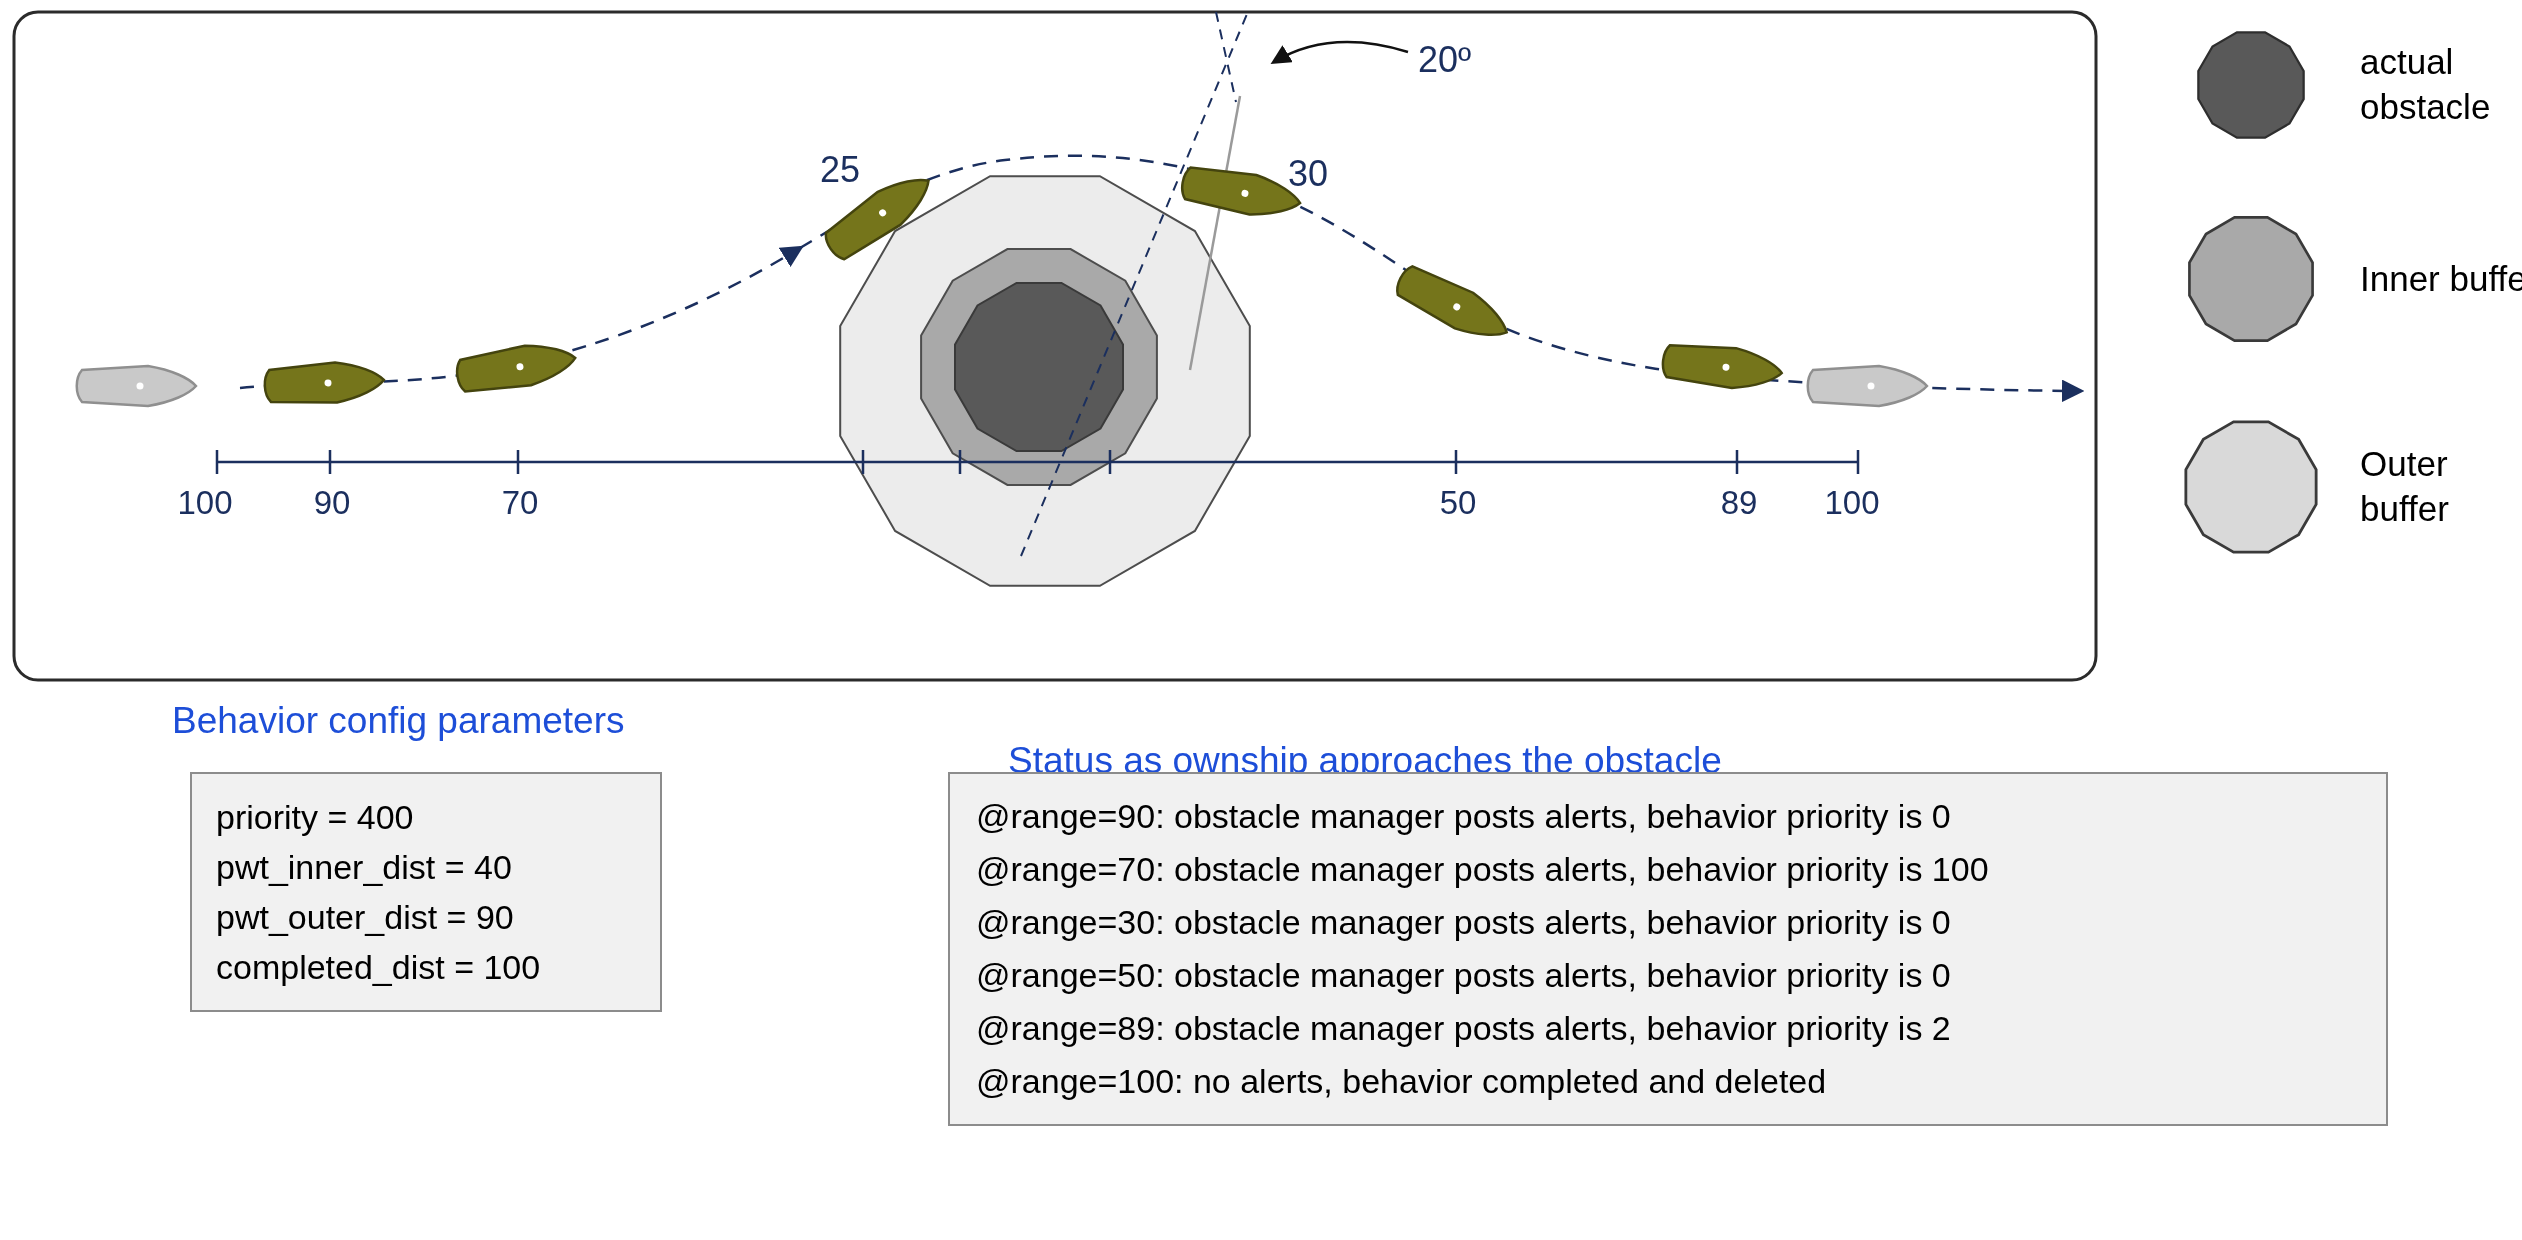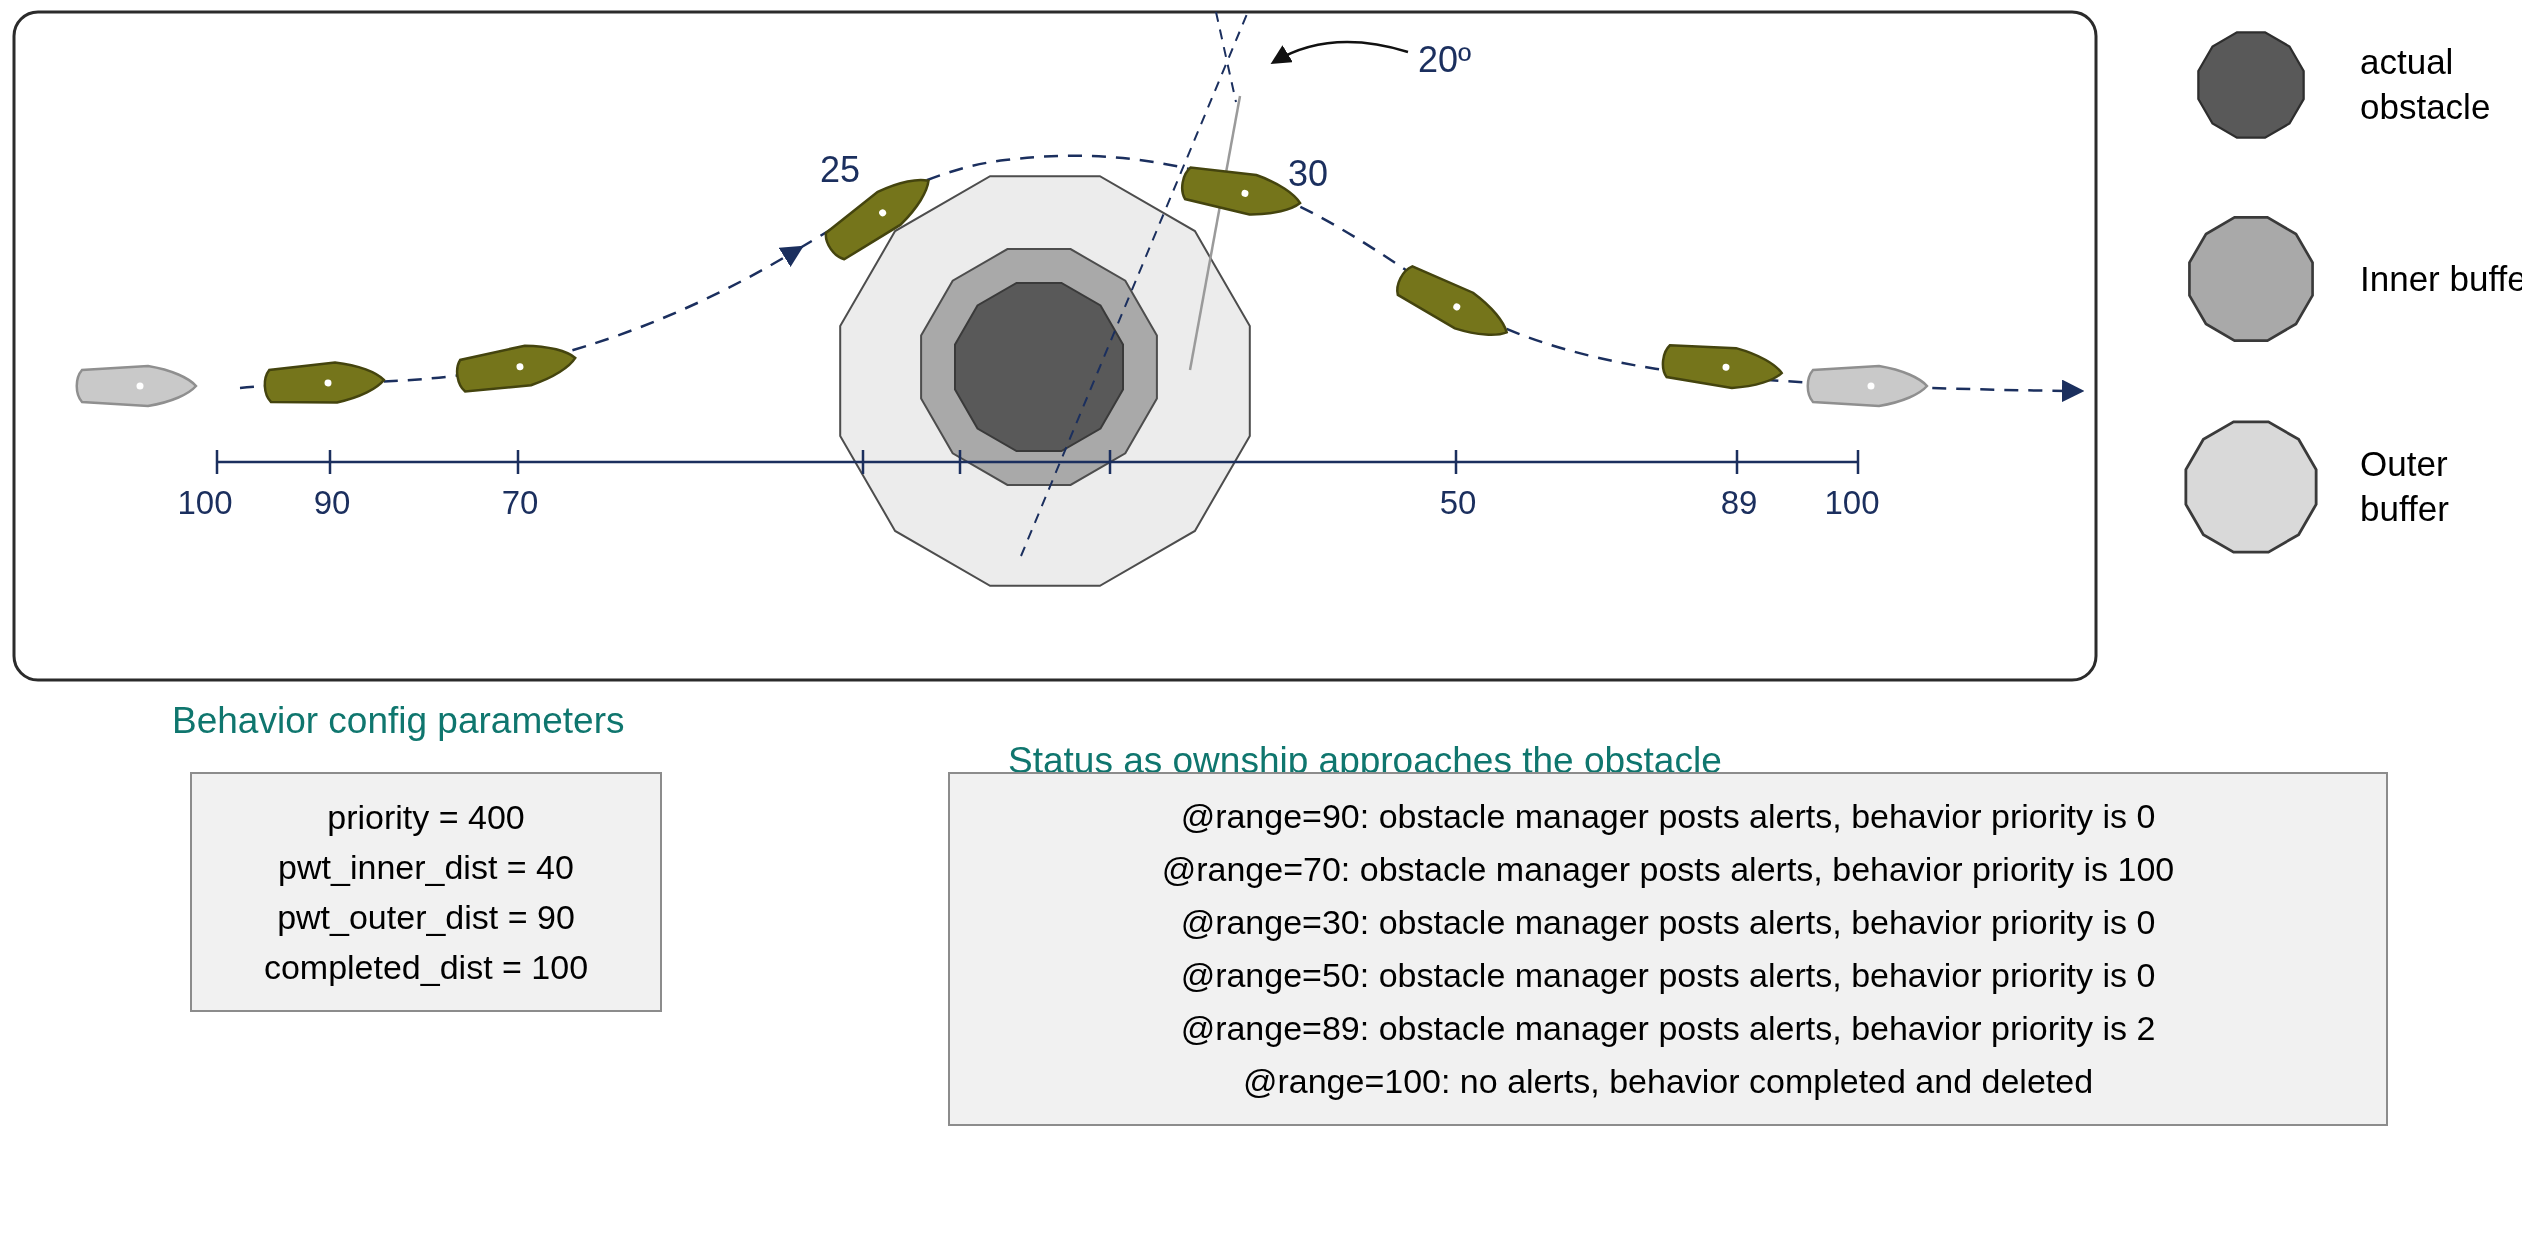--- a/index.html
+++ b/index.html
@@ -11,26 +11,26 @@
   .boat{stroke-width:2.5px;}
   .boat.olive{fill:#75751b;stroke:#44440e;}
   .boat.gray{fill:#c9c9c9;stroke:#8f8f8f;}
   .navy-text{fill:#1b2f5e;font-family:"Liberation Sans",sans-serif;}
   .legend{
     position:absolute;left:2176px;top:26px;display:flex;flex-direction:column;gap:66px;
   }
   .legend-item{display:flex;align-items:center;gap:34px;}
   .legend-iconbox{width:150px;display:flex;justify-content:center;align-items:center;}
   .legend-label{font-size:35px;line-height:1.28;color:#000;width:180px;}
-  .section-title{position:absolute;font-size:37px;color:#0f766e;}
+  .section-title{position:absolute;font-size:37px;color:#1d4ed8;}
   .config-title{left:172px;top:700px;}
   .status-title{left:1008px;top:710px;margin-top:30px;}
   .gray-box{
     position:absolute;background:#f1f1f1;border:2px solid #8c8c8c;
-    color:#000;font-size:34px;text-align:center;
+    color:#000;font-size:34px;
   }
   .config-box{left:190px;top:772px;width:420px;padding:18px 24px;line-height:50px;}
   .status-box{left:948px;top:772px;width:1384px;padding:16px 26px;line-height:53px;}
 </style>
 </head>
 <body>
 
 <div class="stage">
 
   <svg class="diagram-svg" width="2130" height="700" viewBox="0 0 2130 700">

